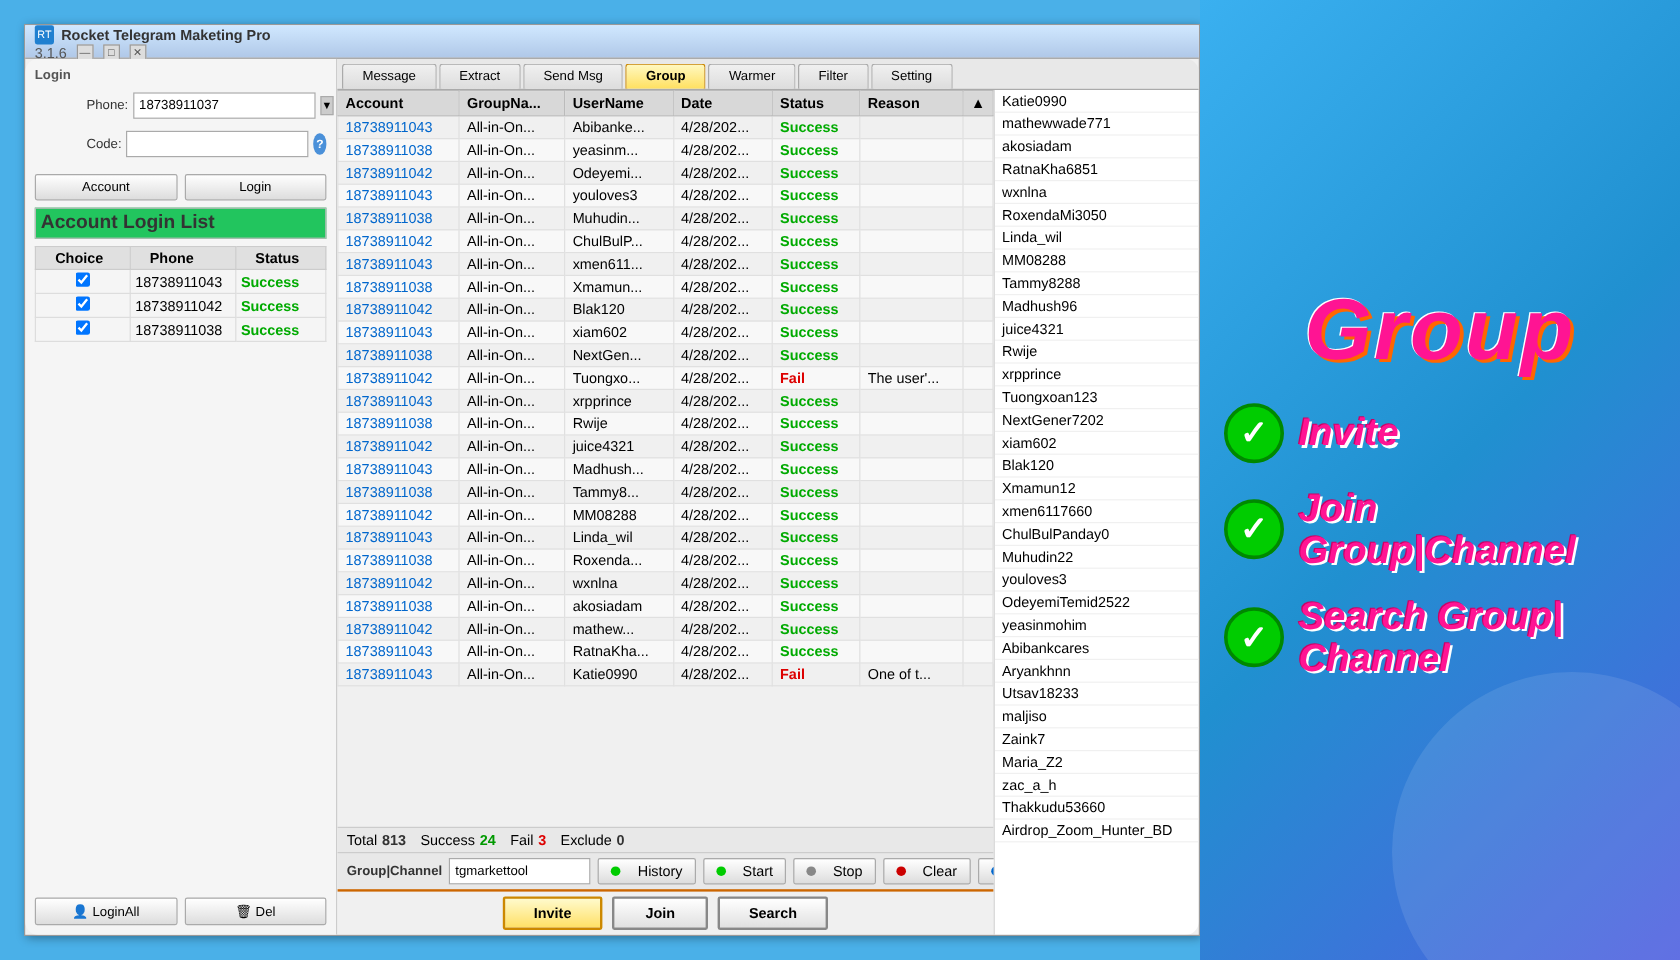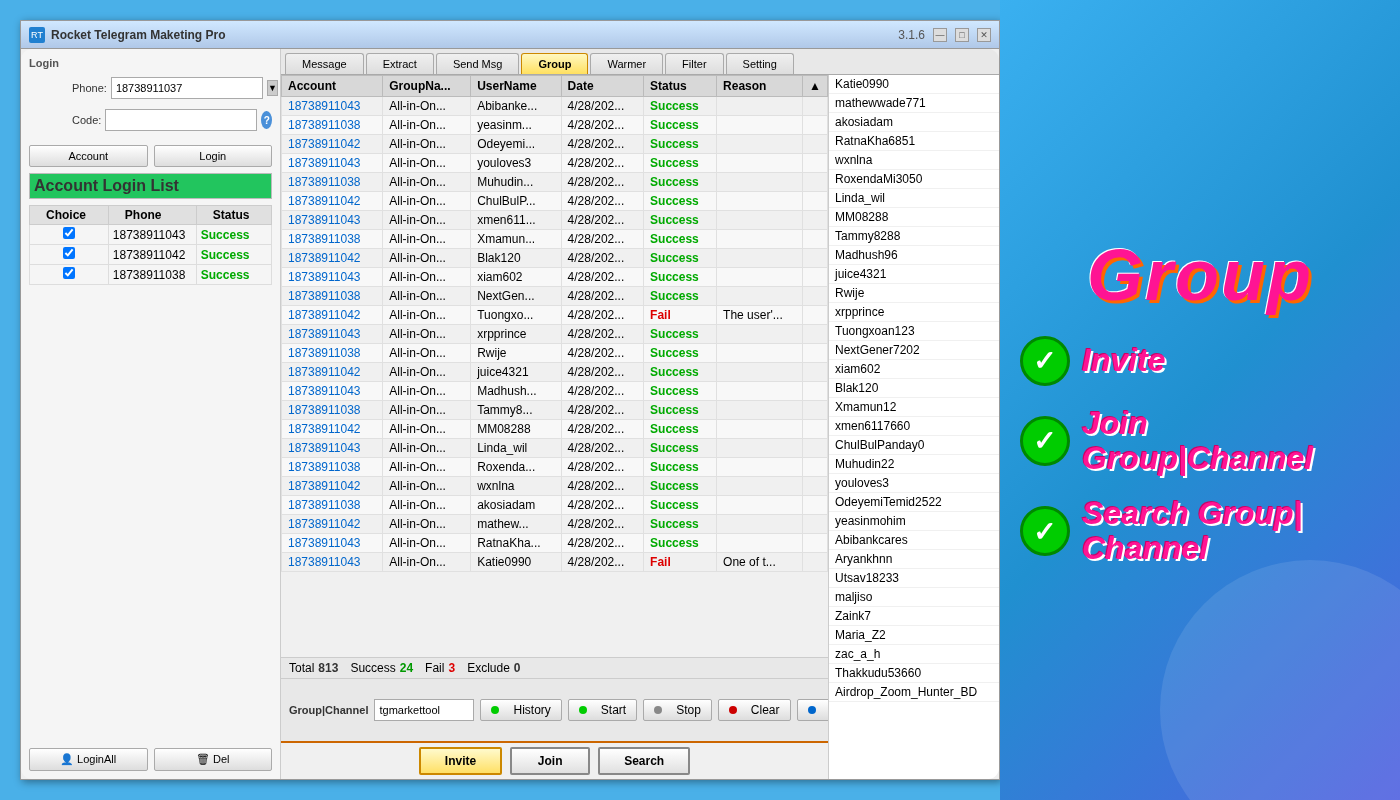--- a/index.html
+++ b/index.html
@@ -15,24 +15,25 @@
       box-shadow: 2px 2px 8px rgba(0,0,0,0.4);
       display: flex;
       flex-direction: column;
     }
 
     
     .title-bar {
       background: linear-gradient(to bottom, #d0e8ff, #b0c8e8);
       height: 28px;
       display: flex;
-      align-items: center;
+      align-items: flex-start;
       padding: 0 8px;
       border-bottom: 1px solid #999;
       justify-content: space-between;
+      flex-direction: column;
     }
     .title-bar-left { display: flex; align-items: center; gap: 6px; }
     .title-bar-icon { width: 16px; height: 16px; background: #2080d0; border-radius: 2px; display: flex; align-items: center; justify-content: center; color: white; font-size: 9px; }
     .title-bar-title { font-size: 12px; font-weight: bold; color: #333; }
     .title-bar-right { display: flex; align-items: center; gap: 8px; font-size: 11px; color: #555; }
     .win-btn { width: 14px; height: 14px; border: 1px solid #999; background: #ddd; display: flex; align-items: center; justify-content: center; cursor: pointer; font-size: 9px; }
 
     
     .app-body { display: flex; flex: 1; overflow: hidden; border-radius: 11px; }
 
@@ -154,27 +155,27 @@
     }
     .summary-item { display: flex; align-items: center; gap: 4px; }
     .summary-num { font-weight: bold; color: #333; }
     .summary-num.red { color: #dd0000; }
     .summary-num.green { color: #009900; }
 
     
     .bottom-controls {
       background: #e8e8e8;
       border-top: 1px solid #ccc;
-      padding: 20px 8px;
+      padding: 4px 8px;
       display: flex;
       align-items: center;
       gap: 6px;
     }
     .group-label { font-size: 11px; color: #333; font-weight: bold; }
-    .group-input { height: 22px; width: 100px; border: 1px solid #aaa; padding: 0 4px; font-size: 11px; background: white; }
+    .group-input { height: 22px; width: 118px; border: 1px solid #aaa; padding: 0 4px; font-size: 11px; background: white; }
     .ctrl-btn {
       padding: 3px 10px;
       border: 1px solid #aaa;
       background: linear-gradient(to bottom, #fff, #ddd);
       cursor: pointer;
       font-size: 11px;
       border-radius: 2px;
       display: flex;
       align-items: center;
       gap: 14px;

